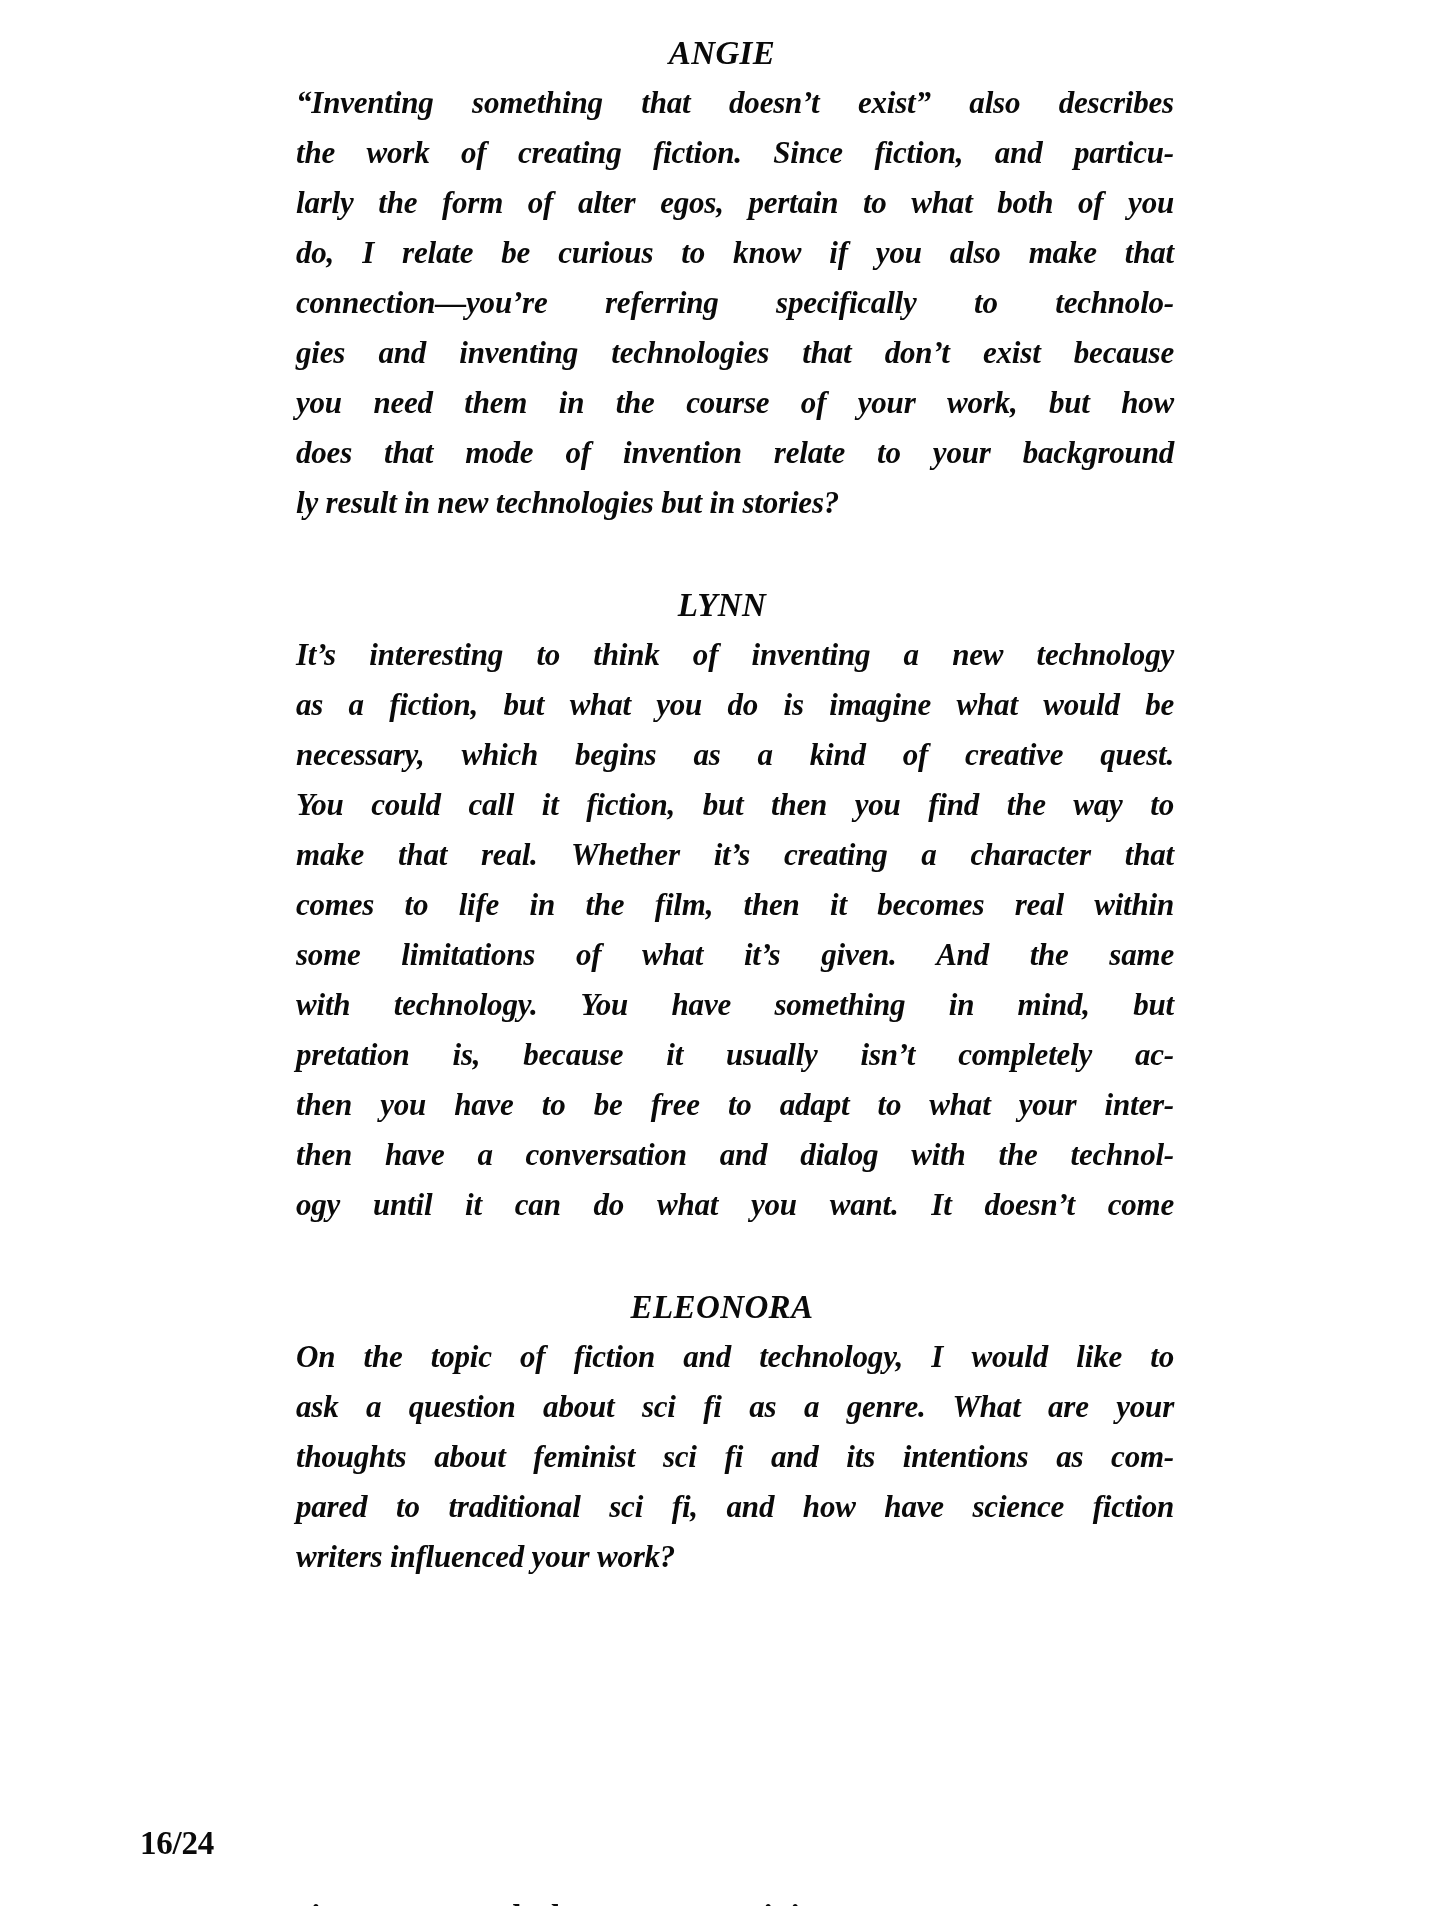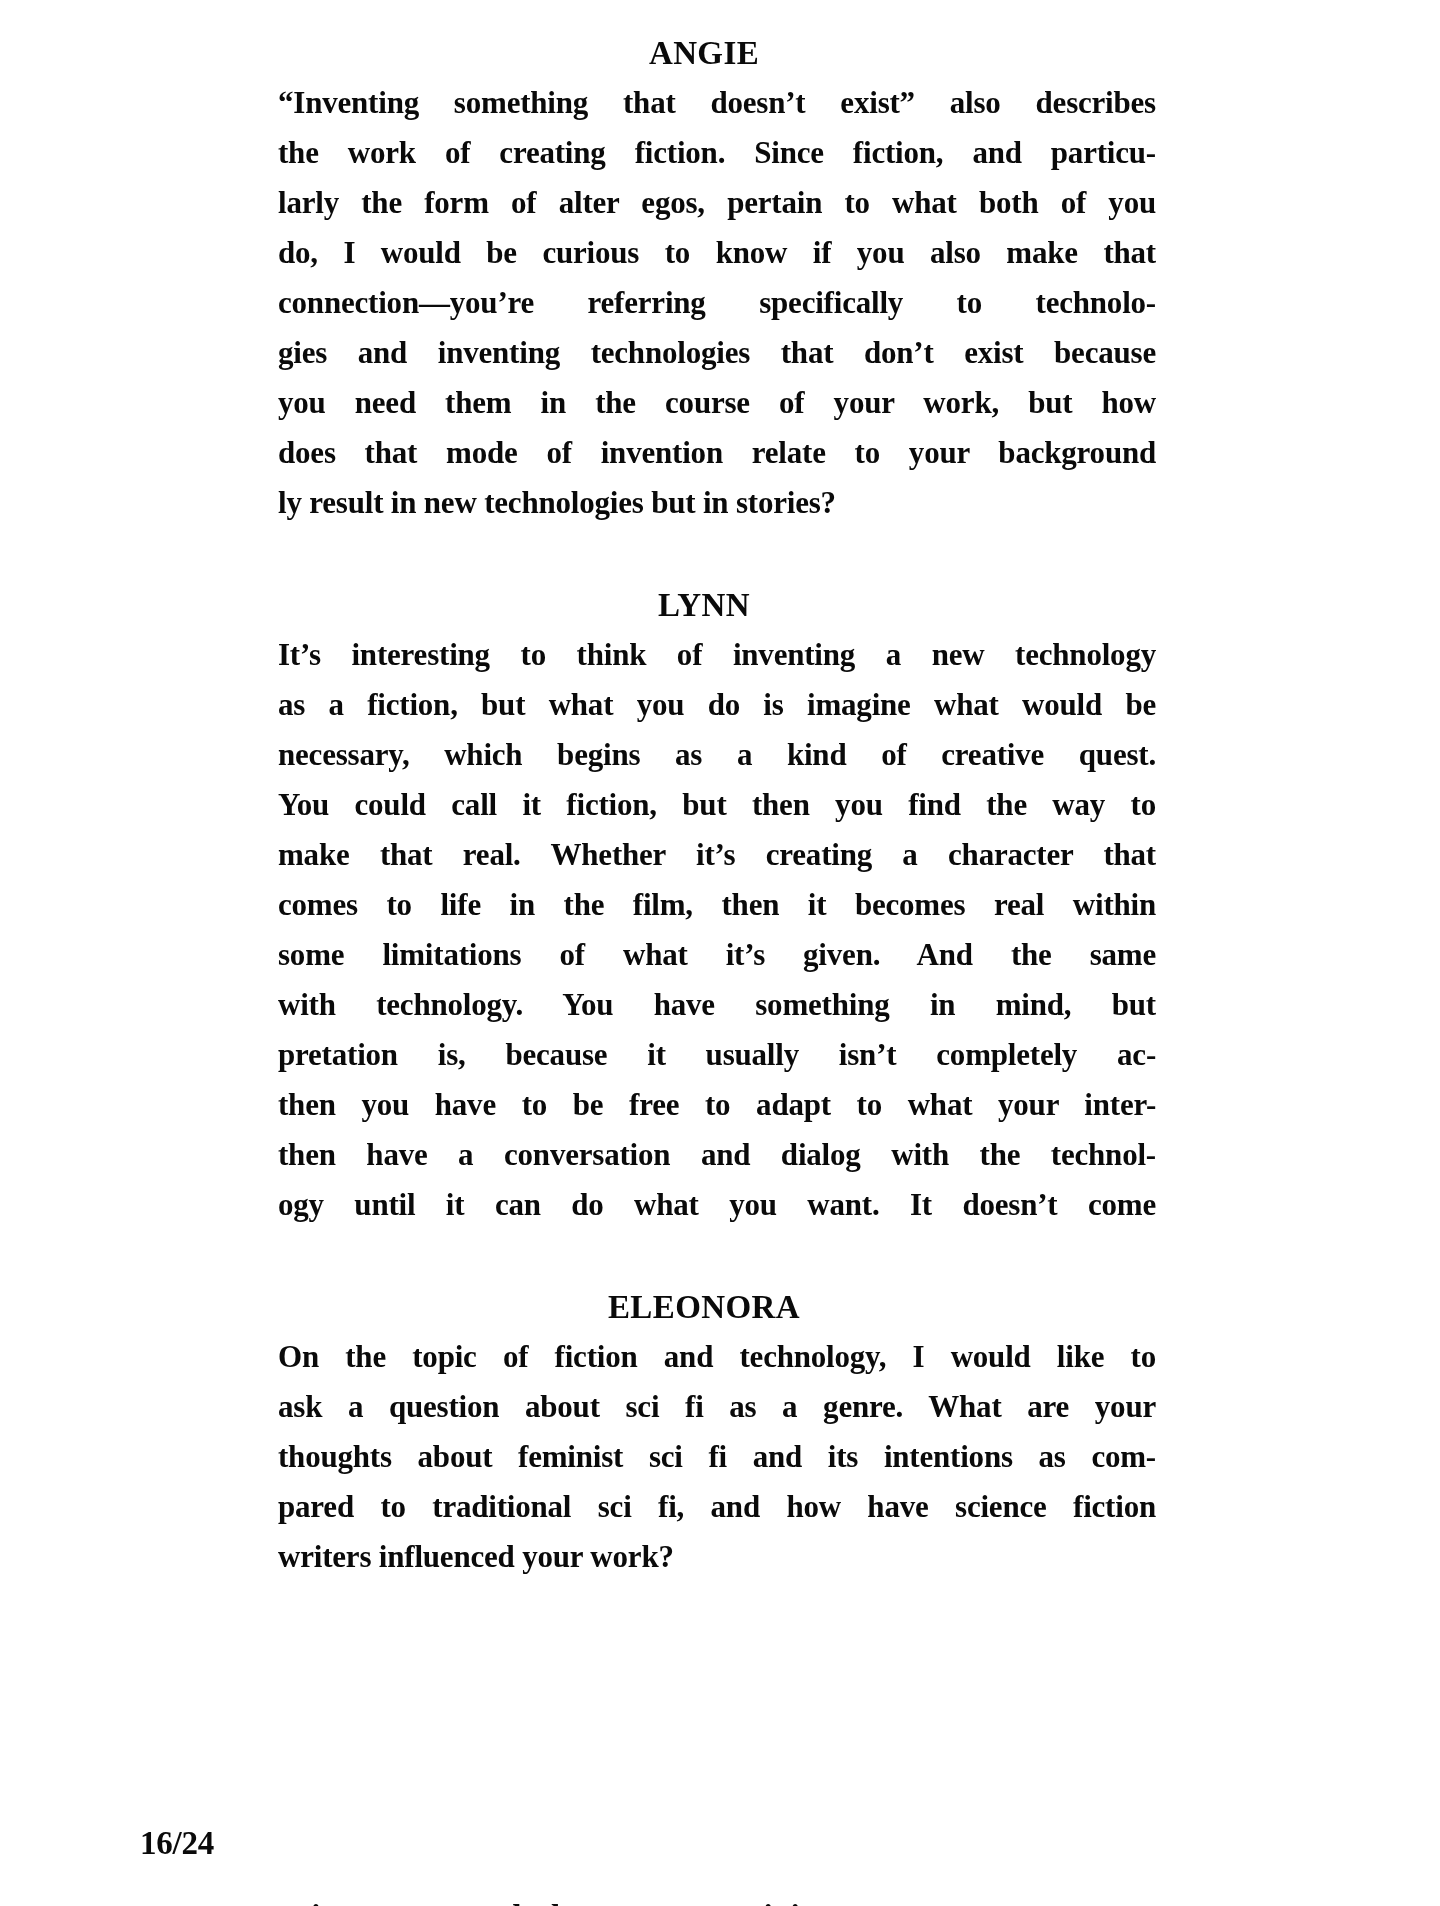--- a/index.html
+++ b/index.html
@@ -14,23 +14,24 @@
     background: #ffffff;
     color: #0a0a0a;
     font-family: "Liberation Serif", "DejaVu Serif", serif;
   }
   .page {
     position: absolute;
     inset: 0;
   }
   #content {
     position: absolute;
-    left: 252px;
+    left: 270px;
     top: 28px;
     width: 904px;
+    font-style: italic;
   }
   .speaker-section + .speaker-section {
     margin-top: 52px;
   }
   .speaker {
     text-align: center;
     font-weight: 700;
     font-size: 33px;
     line-height: 50px;
     letter-spacing: 0.4px;
@@ -72,21 +73,21 @@
 <body style="background: rgb(255, 255, 255); color: rgb(10, 10, 10);">
 
 <div class="page">
   <div id="content">
       <section class="speaker-section">
         <div class="speaker">ANGIE</div>
         <div class="para">
           <div class="line just">“Inventing something that doesn’t exist” also describes</div>
           <div class="line just">the work of creating fiction. Since fiction, and particu-</div>
           <div class="line just">larly the form of alter egos, pertain to what both of you</div>
-          <div class="line just">do, I would be curious to know if you also make that</div>
+          <div class="line just">do, I relate be curious to know if you also make that</div>
           <div class="line just">connection—you’re referring specifically to technolo-</div>
           <div class="line just">gies and inventing technologies that don’t exist because</div>
           <div class="line just">you need them in the course of your work, but how</div>
           <div class="line just">does that mode of invention relate to your background</div>
           <div class="line last">ly result in new technologies but in stories?</div>
         </div>
       </section>
       <section class="speaker-section">
         <div class="speaker">LYNN</div>
         <div class="para">

